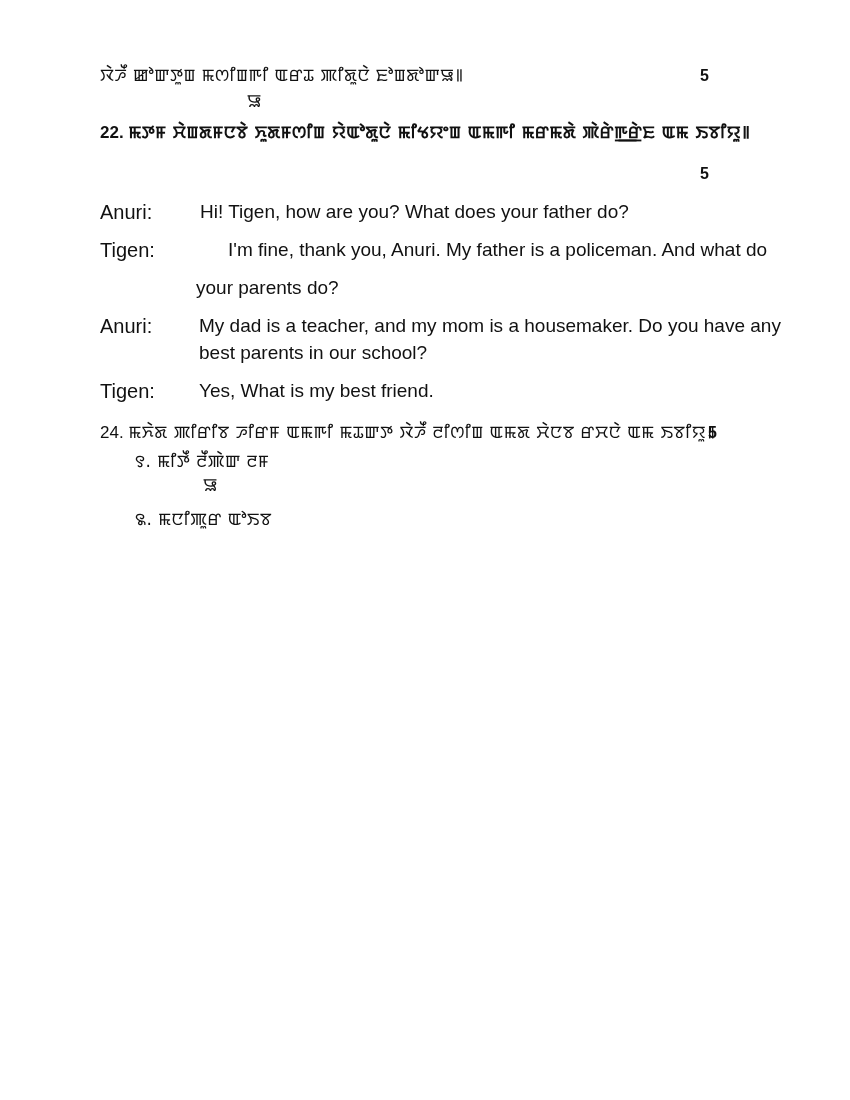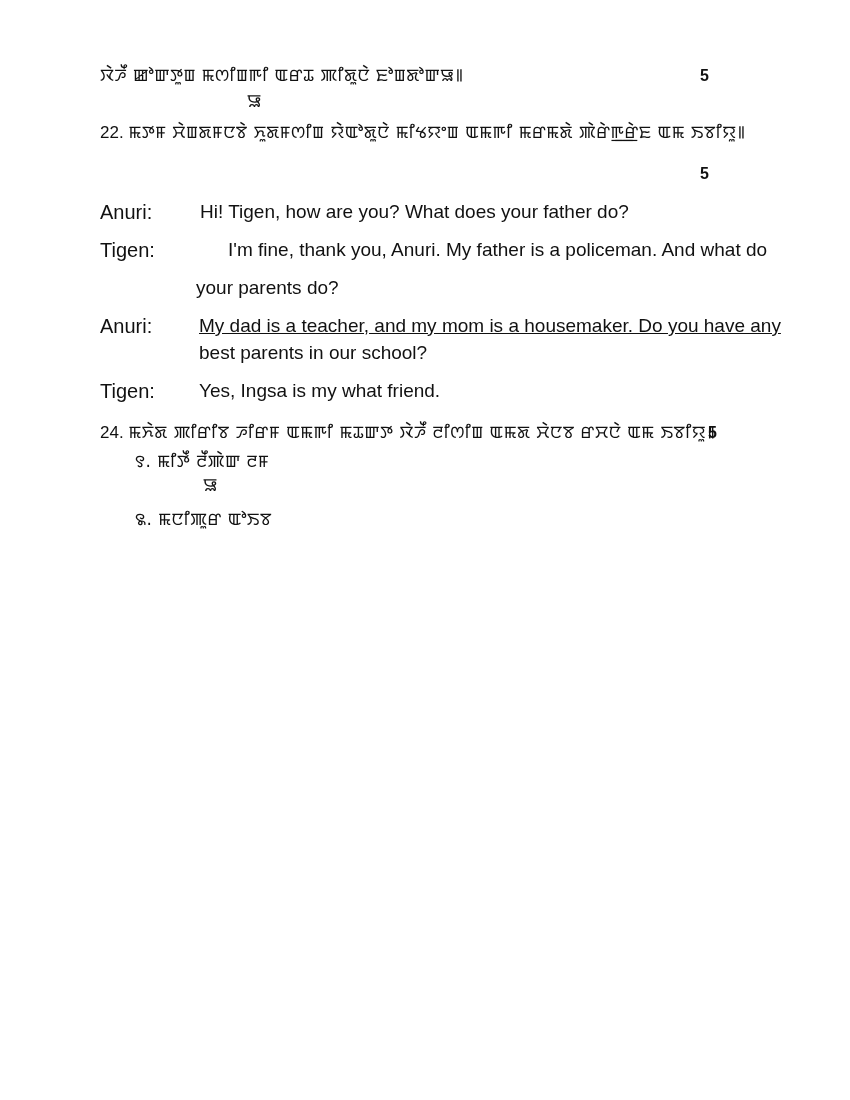--- a/index.html
+++ b/index.html
@@ -60,40 +60,40 @@
   </style>
 </head>
 <body>
 
 <div class="page">
 
   <div class="line mm" style="left:100px; top:64px;">ꯋꯥꯍꯩ ꯀꯣꯛꯇꯨꯡ ꯃꯁꯤꯡꯒꯤ ꯑꯔꯊ ꯄꯤꯗꯨꯅꯥ ꯐꯣꯡꯗꯣꯛꯎ꯫</div>
   <div class="sub-glyph" style="left:247px; top:92px;">ꯎ</div>
   <div class="marks" style="left:700px; top:66px;">5</div>
 
-  <div class="line" style="left:100px; top:121px;">
+  <div class="line" style="left:100px; top:121px;font-weight:bold;">
     <span>22.</span>
     <span class="mm">ꯃꯇꯝ ꯆꯥꯡꯗꯝꯅꯕꯥ ꯈꯨꯗꯝꯁꯤꯡ ꯌꯥꯑꯣꯗꯨꯅꯥ ꯃꯤꯠꯌꯦꯡ ꯑꯃꯒꯤ ꯃꯔꯃꯗꯥ ꯄꯥꯔꯥꯒ꯭ꯔꯥꯐ ꯑꯃ ꯏꯕꯤꯌꯨ꯫</span>
   </div>
 
   <div class="marks" style="left:700px; top:164px;">5</div>
 
   <div class="speaker" style="left:100px; top:202px;">Anuri:</div>
   <div class="speech" style="left:200px; top:202px;">Hi! Tigen, how are you? What does your father do?</div>
 
   <div class="speaker" style="left:100px; top:240px;">Tigen:</div>
   <div class="speech" style="left:200px; top:240px;margin-left:28px;">I'm fine, thank you, Anuri. My father is a policeman. And what do</div>
   <div class="speech" style="left:196px; top:278px;">your parents do?</div>
 
   <div class="speaker" style="left:100px; top:316px;">Anuri:</div>
-  <div class="speech" style="left:199px; top:316px;text-decoration:underline;">My dad is a teacher, and my mom is a housemaker. Do you have any</div>
+  <div class="speech" style="left:199px; top:316px;">My dad is a teacher, and my mom is a housemaker. Do you have any</div>
   <div class="speech" style="left:199px; top:343px;">best parents in our school?</div>
 
   <div class="speaker" style="left:100px; top:381px;">Tigen:</div>
-  <div class="speech" style="left:199px; top:381px;">Yes, Ingsa is my what friend.</div>
+  <div class="speech" style="left:199px; top:381px;">Yes, What is my best friend.</div>
 
   <div class="line" style="left:100px; top:421px;">
     <span>24.</span>
     <span class="mm">ꯃꯈꯥꯗ ꯄꯤꯔꯤꯕ ꯍꯤꯔꯝ ꯑꯃꯒꯤ ꯃꯊꯛꯇ ꯋꯥꯍꯩ ꯂꯤꯁꯤꯡ ꯑꯃꯗ ꯆꯥꯅꯕ ꯔꯆꯅꯥ ꯑꯃ ꯏꯕꯤꯌꯨ꯫</span>
   </div>
   <div class="marks" style="left:708px; top:423px;">5</div>
 
   <div class="line mm" style="left:135px; top:450px;">
     <span>꯱.</span>
     <span>ꯃꯤꯇꯩ ꯂꯩꯄꯥꯛ ꯂꯝ</span>

